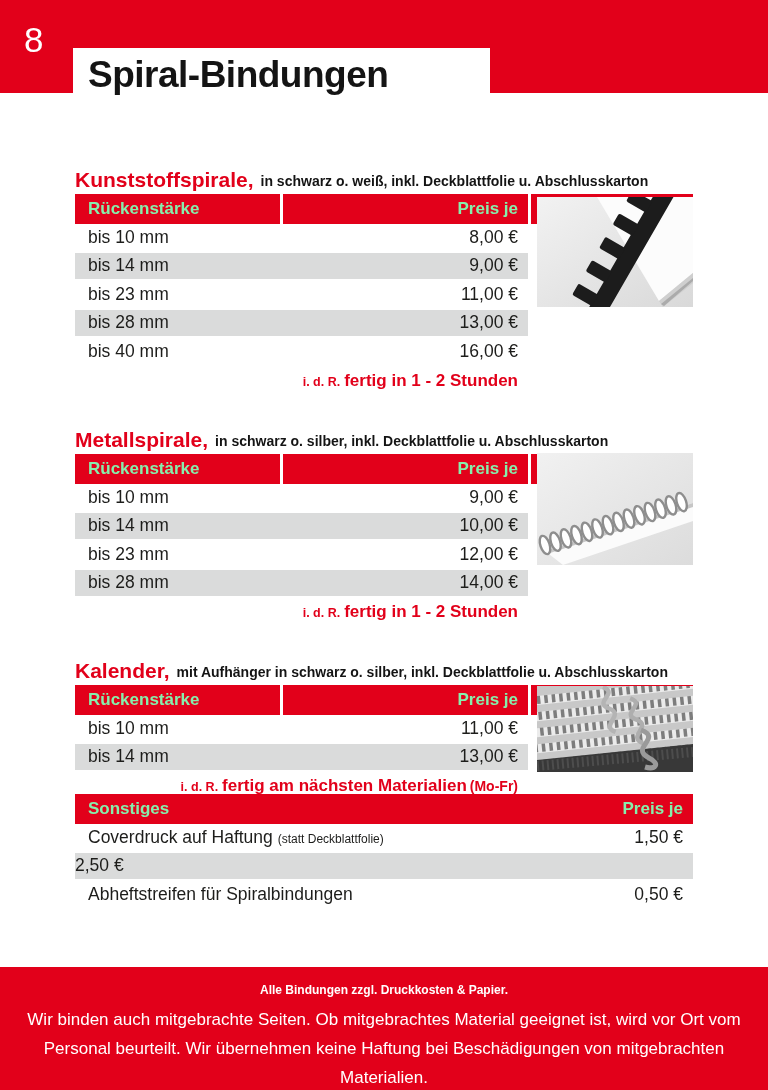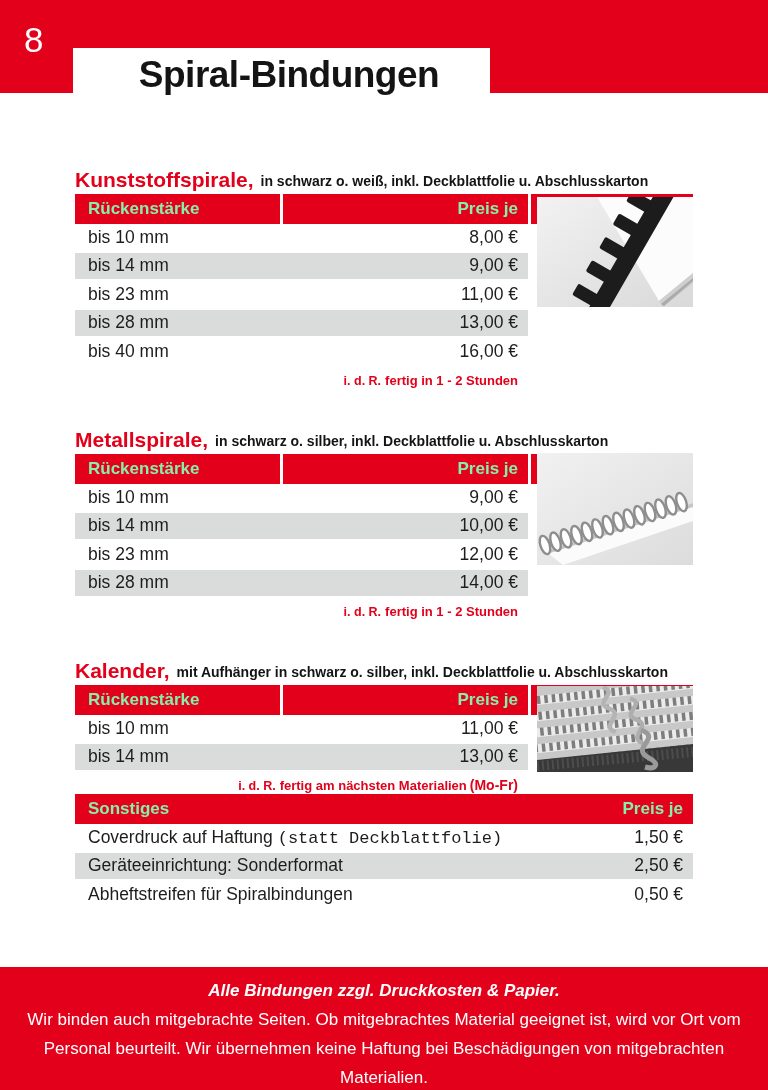--- a/index.html
+++ b/index.html
@@ -6,21 +6,21 @@
   body{
     width:768px;height:1090px;position:relative;overflow:hidden;
     background:#ffffff;
     font-family:"Liberation Sans", sans-serif;
     color:#1d1d1b;
   }
   
   .band{position:absolute;left:0;top:0;width:768px;height:93px;background:#e2001a;}
   .pagenum{position:absolute;left:24px;top:20px;font-size:35px;font-weight:400;color:#ffffff;}
   .titlebox{position:absolute;left:73px;top:48px;width:417px;height:64px;background:#ffffff;}
-  .titlebox h1{margin:0;padding:6px 0 0 15px;font-size:37px;font-weight:700;color:#141414;letter-spacing:-0.5px;text-align:center;}
+  .titlebox h1{margin:0;padding:6px 0 0 15px;font-size:37px;font-weight:700;color:#141414;letter-spacing:-0.5px;}
 
   
   .sec{position:absolute;left:75px;width:618px;}
   .s1{top:131px;}
   .s2{top:391px;}
   .s3{top:622px;}
   .s4{top:794px;}
 
   .sec-heading{height:31px;display:flex;align-items:flex-end;box-sizing:border-box;padding-bottom:4px;margin-top:32px;}
   .h-red{font-size:21px;font-weight:700;color:#e2001a;line-height:1;}
@@ -31,45 +31,45 @@
   .c1{width:205px;margin-right:3px;padding-left:13px;}
   .c2{flex:1;margin-right:3px;text-align:right;padding-right:10px;}
   .c3{width:162px;padding-left:19px;}
 
   .tbody{width:453px;}
   .s4 .tbody{width:618px;}
   .trow{display:flex;height:28.5px;box-sizing:border-box;border-bottom:2px solid #ffffff;
         align-items:center;font-size:17.5px;color:#1d1d1b;gap:47px;}
   .trow:nth-child(even){background:#dadbdb;}
   .rl{flex:1;padding-left:13px;white-space:nowrap;}
-  .rl .sm{font-size:17px;font-family:Liberation Mono, monospace;}
+  .rl .sm{font-size:12px;}
   .rp{padding-right:10px;white-space:nowrap;}
 
   .note{width:453px;box-sizing:border-box;margin-top:4px;text-align:right;padding-right:10px;
         color:#e2001a;font-weight:700;white-space:nowrap;}
   .np{font-size:12.5px;margin-right:4px;}
-  .nm{font-size:13px;margin-top:20px;}
+  .nm{font-size:17px;margin-top:20px;}
   .ns{font-size:14px;margin-left:3px;}
   .ns:empty{display:none;}
 
   
   .xh .xc1{flex:1;background:#e2001a;padding-left:13px;box-sizing:border-box;}
   .xh .xc2{background:#e2001a;text-align:right;padding-right:10px;box-sizing:border-box;width:160px;}
 
   
   .pimg{position:absolute;left:462px;overflow:hidden;}
   .i1{top:66px;width:156px;height:110px;}
   .i2{top:62px;width:156px;height:112px;}
   .i3{top:64px;width:156px;height:86px;}
   .pimg svg{display:block;}
 
   
   .footer{position:absolute;left:0;top:967px;width:768px;height:123px;background:#e2001a;
           color:#ffffff;text-align:center;box-sizing:border-box;padding-top:9px;}
-  .fb{margin:0;font-size:17px;font-weight:700;line-height:29px;font-style:italic;}
+  .fb{margin:0;font-size:12px;font-weight:700;line-height:29px;}
   .ft{margin:0;padding:0 26px;font-size:17px;font-weight:400;line-height:29px;}
 </style>
 </head>
 <body>
 
 <header class="band">
   <div class="pagenum">8</div>
   <div class="titlebox">
     <h1>Spiral-Bindungen</h1>
   </div>
@@ -248,21 +248,20 @@
   <div class="thead xh">
     <div class="xc1">Sonstiges</div>
     <div class="xc2">Preis je</div>
   </div>
   <div class="tbody">
     <div class="trow">
       <span class="rl"><span>Coverdruck auf Haftung</span> <span class="sm">(statt Deckblattfolie)</span></span>
       <span class="rp">1,50 €</span>
     </div>
     <div class="trow">
-      <span class="rl"><span>Geräteeinrichtung: Sonderformat</span> <span class="sm"></span></span>
       <span class="rp">2,50 €</span>
     </div>
     <div class="trow">
       <span class="rl"><span>Abheftstreifen für Spiralbindungen</span> <span class="sm"></span></span>
       <span class="rp">0,50 €</span>
     </div>
   </div>
 </section>
 
 <footer class="footer">

